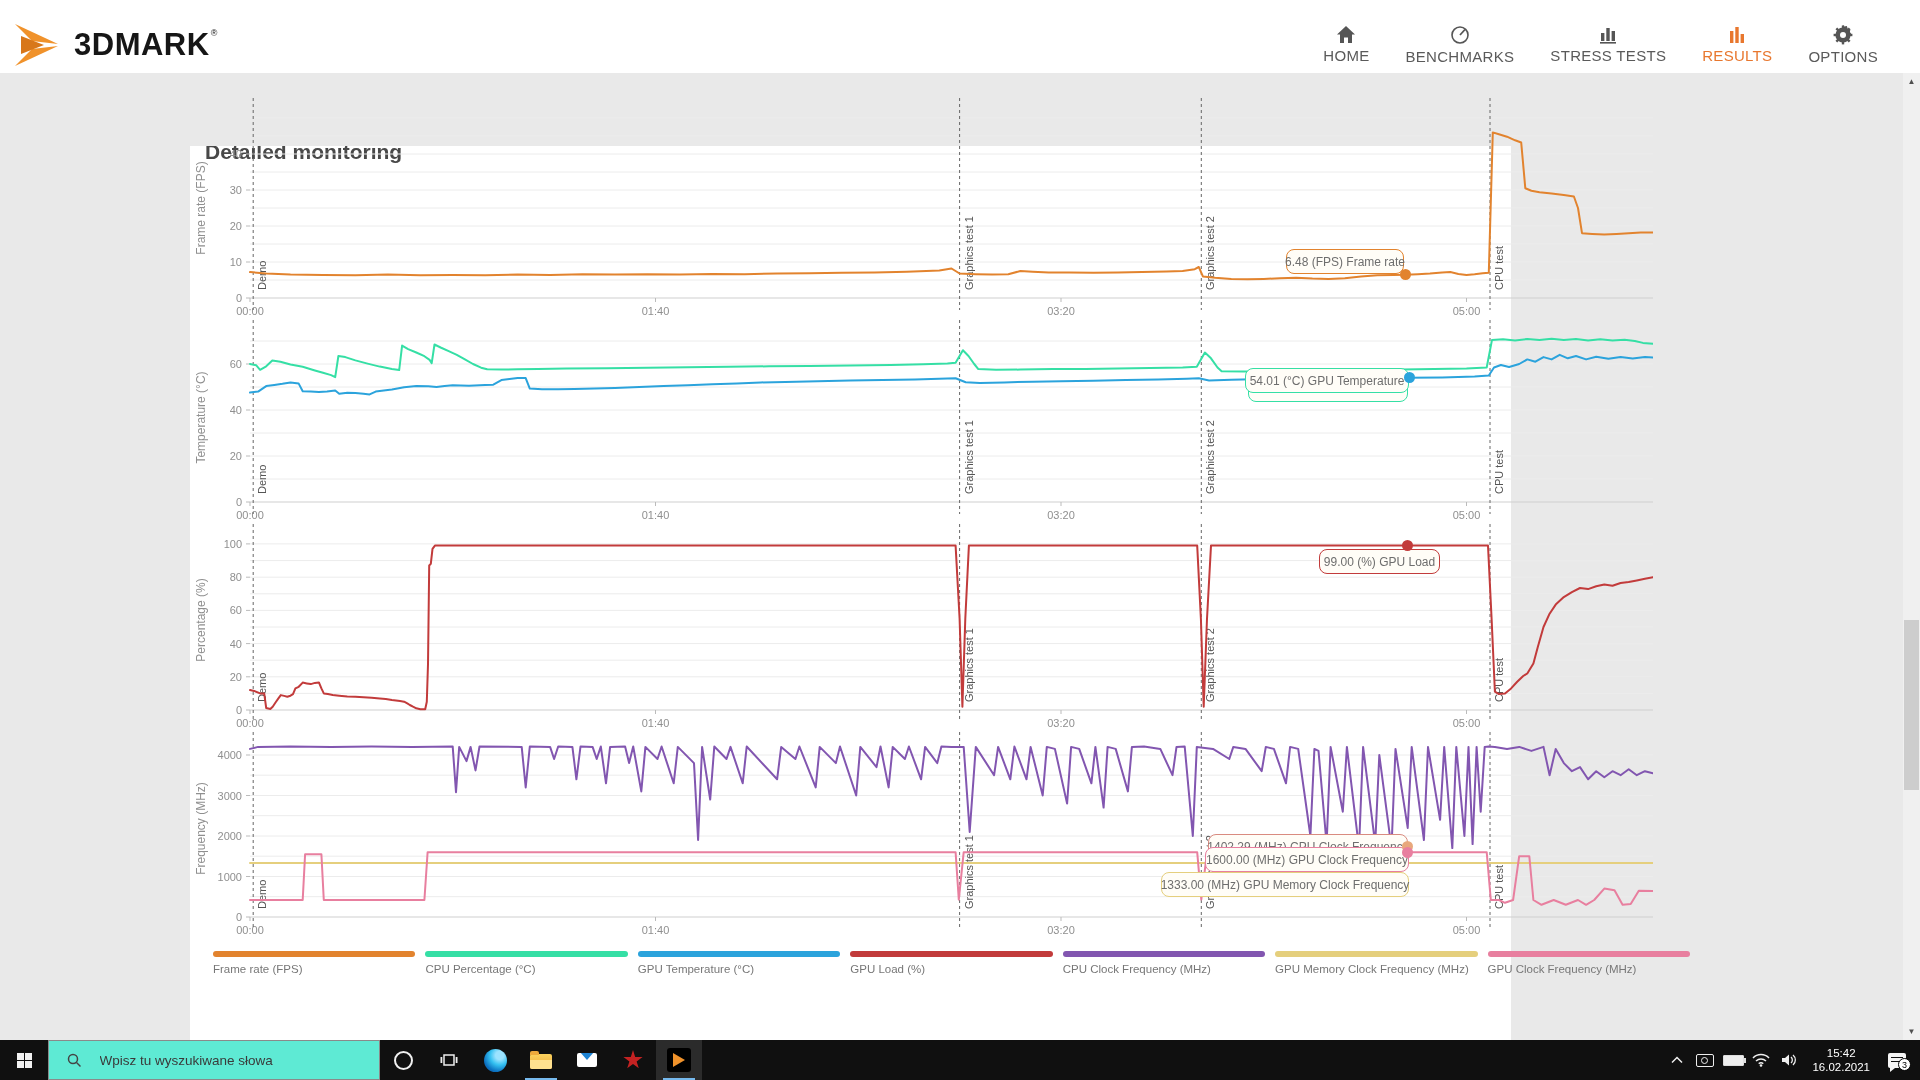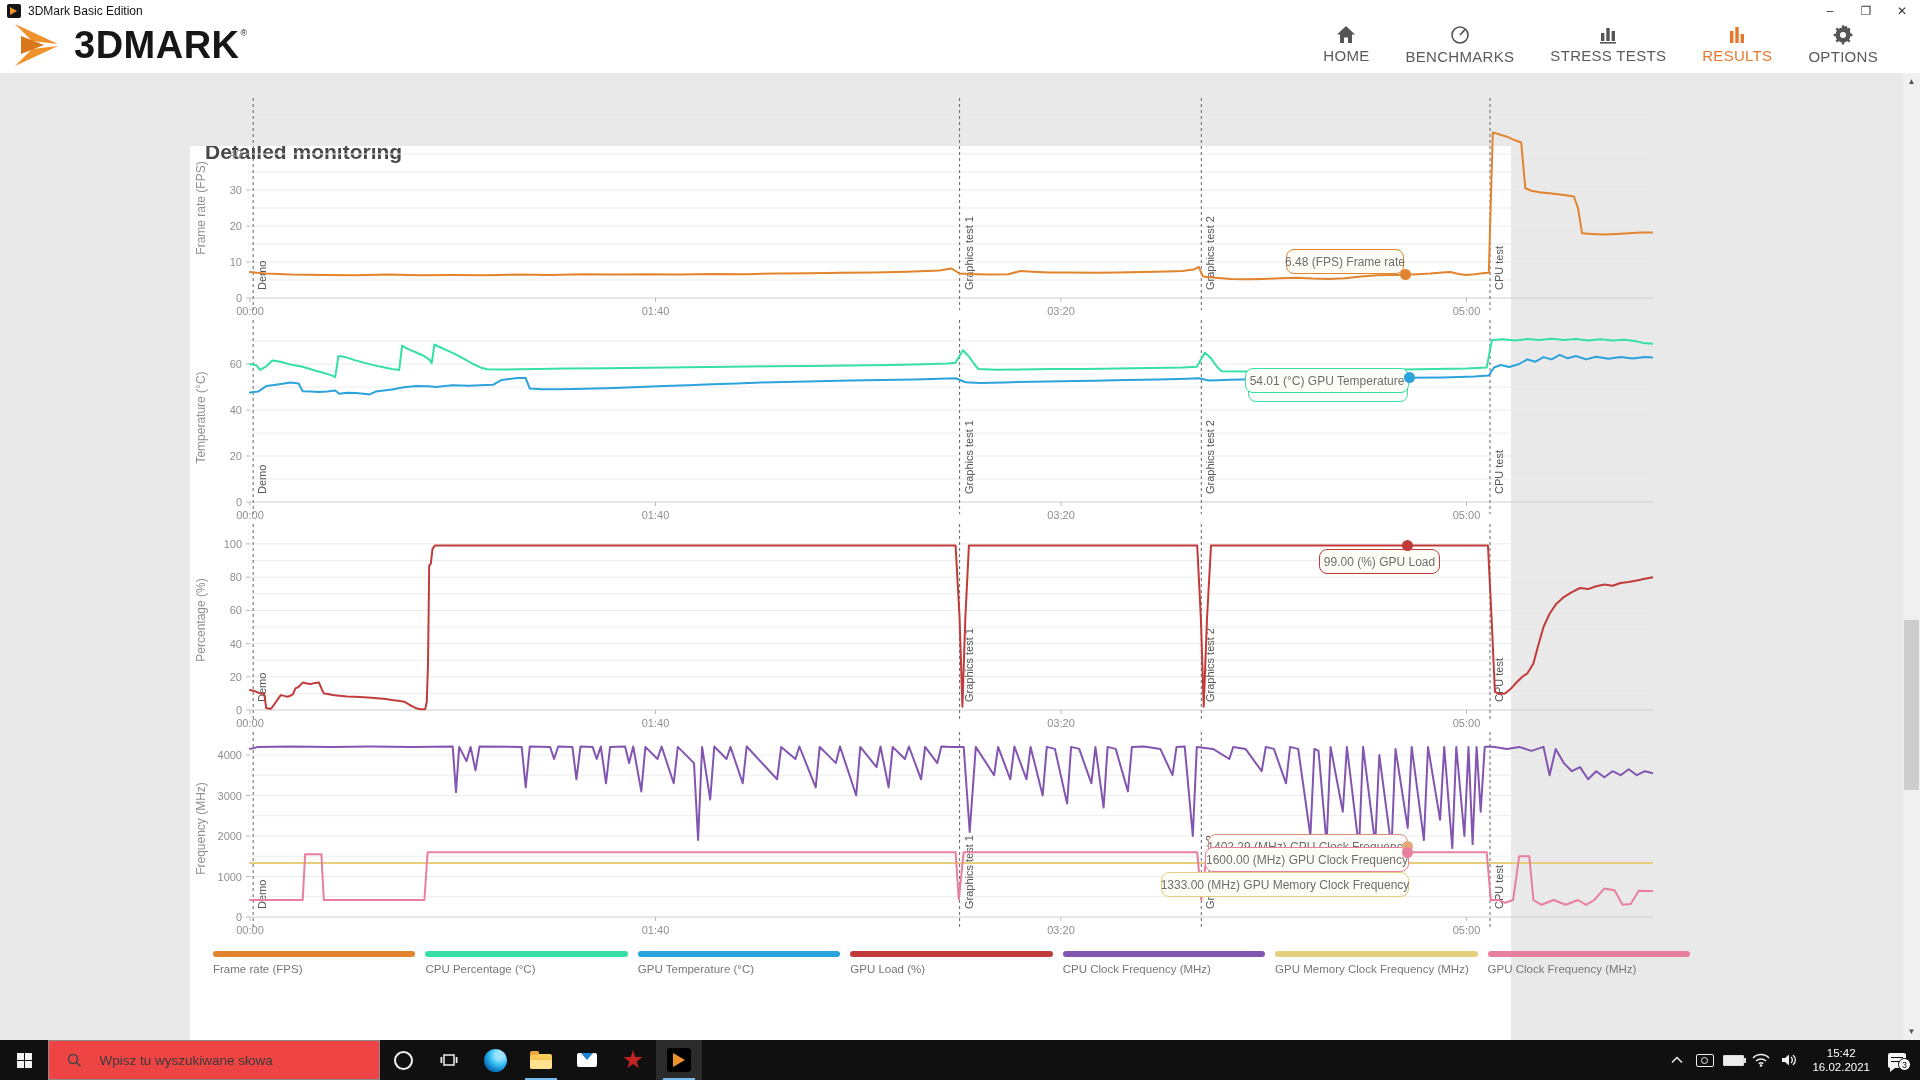--- a/index.html
+++ b/index.html
@@ -6,21 +6,21 @@
     font-family:"Liberation Sans",sans-serif;background:#e9e9e9;}
   
   #topband{position:absolute;left:0;top:0;width:1920px;height:73px;background:#fff;}
   #titlebar{position:absolute;left:0;top:0;width:1920px;height:22px;background:#fff;}
   #titlebar .appico{position:absolute;left:7px;top:4px;width:14px;height:14px;background:#141414;border-radius:2px;}
   #titlebar .appico::before{content:"";position:absolute;left:3px;top:3px;border-left:7px solid #f0922b;border-top:4px solid transparent;border-bottom:4px solid transparent;}
   #titlebar .t{position:absolute;left:28px;top:4px;font-size:12px;color:#111;}
   .winbtn{position:absolute;top:0;width:36px;height:22px;text-align:center;line-height:22px;font-size:12px;color:#333;}
   
   #logo{position:absolute;left:14px;top:22px;height:46px;display:flex;align-items:center;}
-  #logo .word{font-size:38px;font-weight:900;letter-spacing:.5px;color:#161616;margin-left:4px;}
+  #logo .word{font-size:31px;font-weight:900;letter-spacing:.5px;color:#161616;margin-left:4px;}
   #logo .reg{font-size:9px;color:#161616;vertical-align:top;position:relative;top:-12px;left:1px;}
   #nav{position:absolute;right:42px;top:25px;display:flex;gap:36px;}
   .navitem{display:flex;flex-direction:column;align-items:center;gap:3px;cursor:pointer;}
   .navitem .lbl{font-size:15px;letter-spacing:.3px;color:#5a5a5a;}
   .navitem.active .lbl{color:#e8772e;}
   .navitem svg{display:block;}
   
   #page{position:absolute;left:0;top:73px;width:1920px;height:967px;background:#e9e9e9;}
   #card{position:absolute;left:190px;top:73px;width:1321px;height:922px;background:#fff;overflow:hidden;}
   #heading{position:absolute;left:15px;top:-6px;font-size:21px;font-weight:700;color:#484848;}
@@ -37,21 +37,21 @@
   
   #vscroll{position:absolute;left:1903px;top:73px;width:17px;height:967px;background:#f0f0f0;}
   #vscroll .arr{position:absolute;left:0;width:17px;height:17px;color:#505050;font-size:8px;text-align:center;line-height:17px;}
   #vscroll .thumb{position:absolute;left:1px;width:15px;top:547px;height:170px;background:#cdcdcd;}
   
   #taskbar{position:absolute;left:0;top:1040px;width:1920px;height:40px;background:#101010;display:flex;align-items:stretch;}
   .tb{display:flex;align-items:center;justify-content:center;position:relative;}
   #startbtn{width:48px;}
   .winlogo{display:grid;grid-template-columns:7px 7px;grid-template-rows:7px 7px;gap:1px;}
   .winlogo div{background:#f2f2f2;}
-  #searchbox{width:332px;background:#ef4444;border:1px solid #8a8a8a;box-sizing:border-box;display:flex;align-items:center;padding:0 10px;gap:16px;}
+  #searchbox{width:332px;background:#5eead4;border:1px solid #8a8a8a;box-sizing:border-box;display:flex;align-items:center;padding:0 10px;gap:16px;}
   #searchbox input{border:none;outline:none;font-size:13.5px;color:#222;width:260px;font-family:"Liberation Sans",sans-serif;background:transparent;}
   #searchbox input::placeholder{color:#3a3a3a;opacity:1;}
   .appbtn{width:46px;}
   .appbtn.lined::after{content:"";position:absolute;left:7px;right:7px;bottom:0;height:2px;background:#76b9ed;}
   .appbtn.active{background:#2b2b2b;}
   #tray{margin-left:auto;display:flex;align-items:center;gap:6px;padding-right:8px;}
   .trayico{width:22px;display:flex;align-items:center;justify-content:center;color:#eee;}
   #clock{color:#fff;font-size:11.5px;line-height:14px;text-align:center;padding:0 6px;}
   
   .cortana{width:15px;height:15px;border:2px solid #f0f0f0;border-radius:50%;}
@@ -71,27 +71,20 @@
   .badge{position:absolute;right:-5px;bottom:-3px;width:13px;height:13px;border-radius:50%;background:#fff;color:#000;
      font-size:9px;line-height:13px;text-align:center;border:1px solid #000;box-sizing:border-box;}
   .notif{width:18px;height:15px;background:#f5f5f5;border-radius:2px;position:relative;}
   .notif::before{content:"";position:absolute;left:3px;top:4px;width:12px;height:1.5px;background:#101010;box-shadow:0 4px 0 #101010;}
   .notif::after{content:"";position:absolute;left:2px;bottom:-4px;border-top:4px solid #f5f5f5;border-right:5px solid transparent;}
 </style>
 </head>
 <body>
 
 <div id="topband">
-  <div id="titlebar">
-    <div class="appico"></div>
-    <div class="t">3DMark Basic Edition</div>
-    <div class="winbtn" style="right:72px;">–</div>
-    <div class="winbtn" style="right:36px;">❐</div>
-    <div class="winbtn" style="right:0;">✕</div>
-  </div>
 
   <div id="logo">
     <svg width="56" height="42" viewBox="0 0 56 42">
       <polygon points="1,0 44,20 18,17" fill="#f0922b"></polygon>
       <polygon points="1,42 44,22 18,25" fill="#f0922b"></polygon>
       <polygon points="7,12 30,21 7,30" fill="#d8771a"></polygon>
     </svg>
     <span class="word">3DMARK</span>
       <span class="reg">®</span>
   </div>

